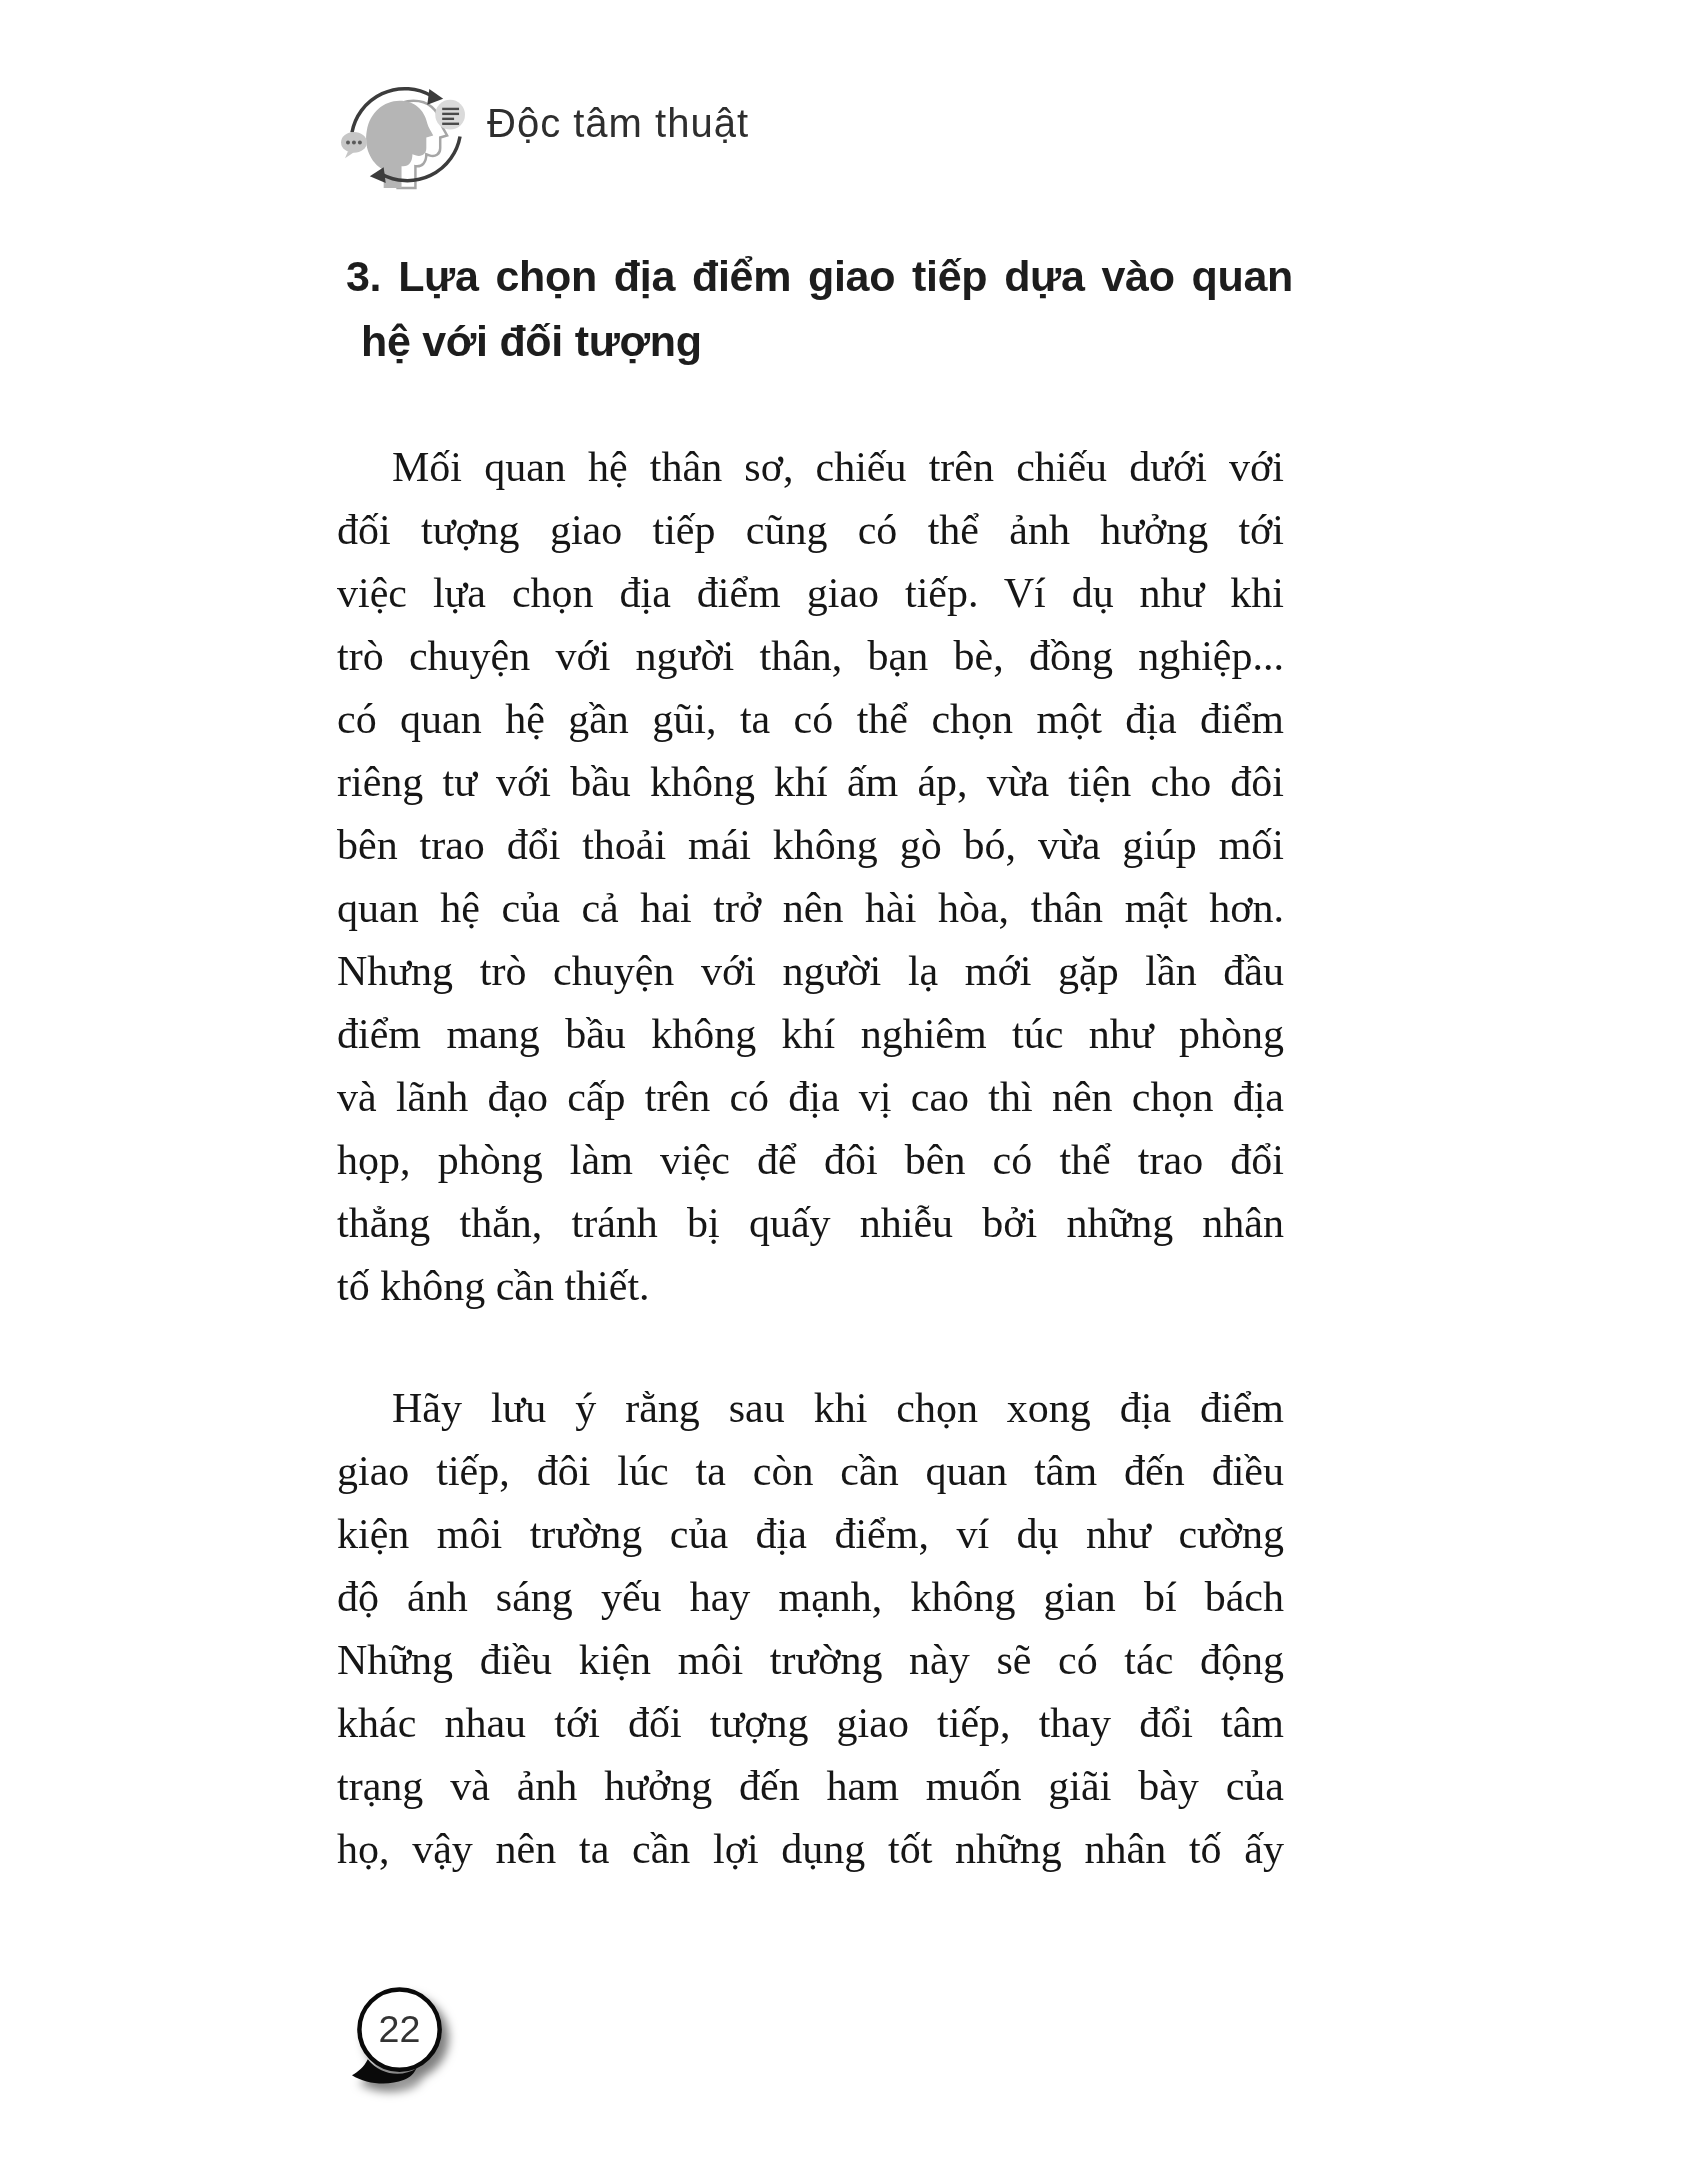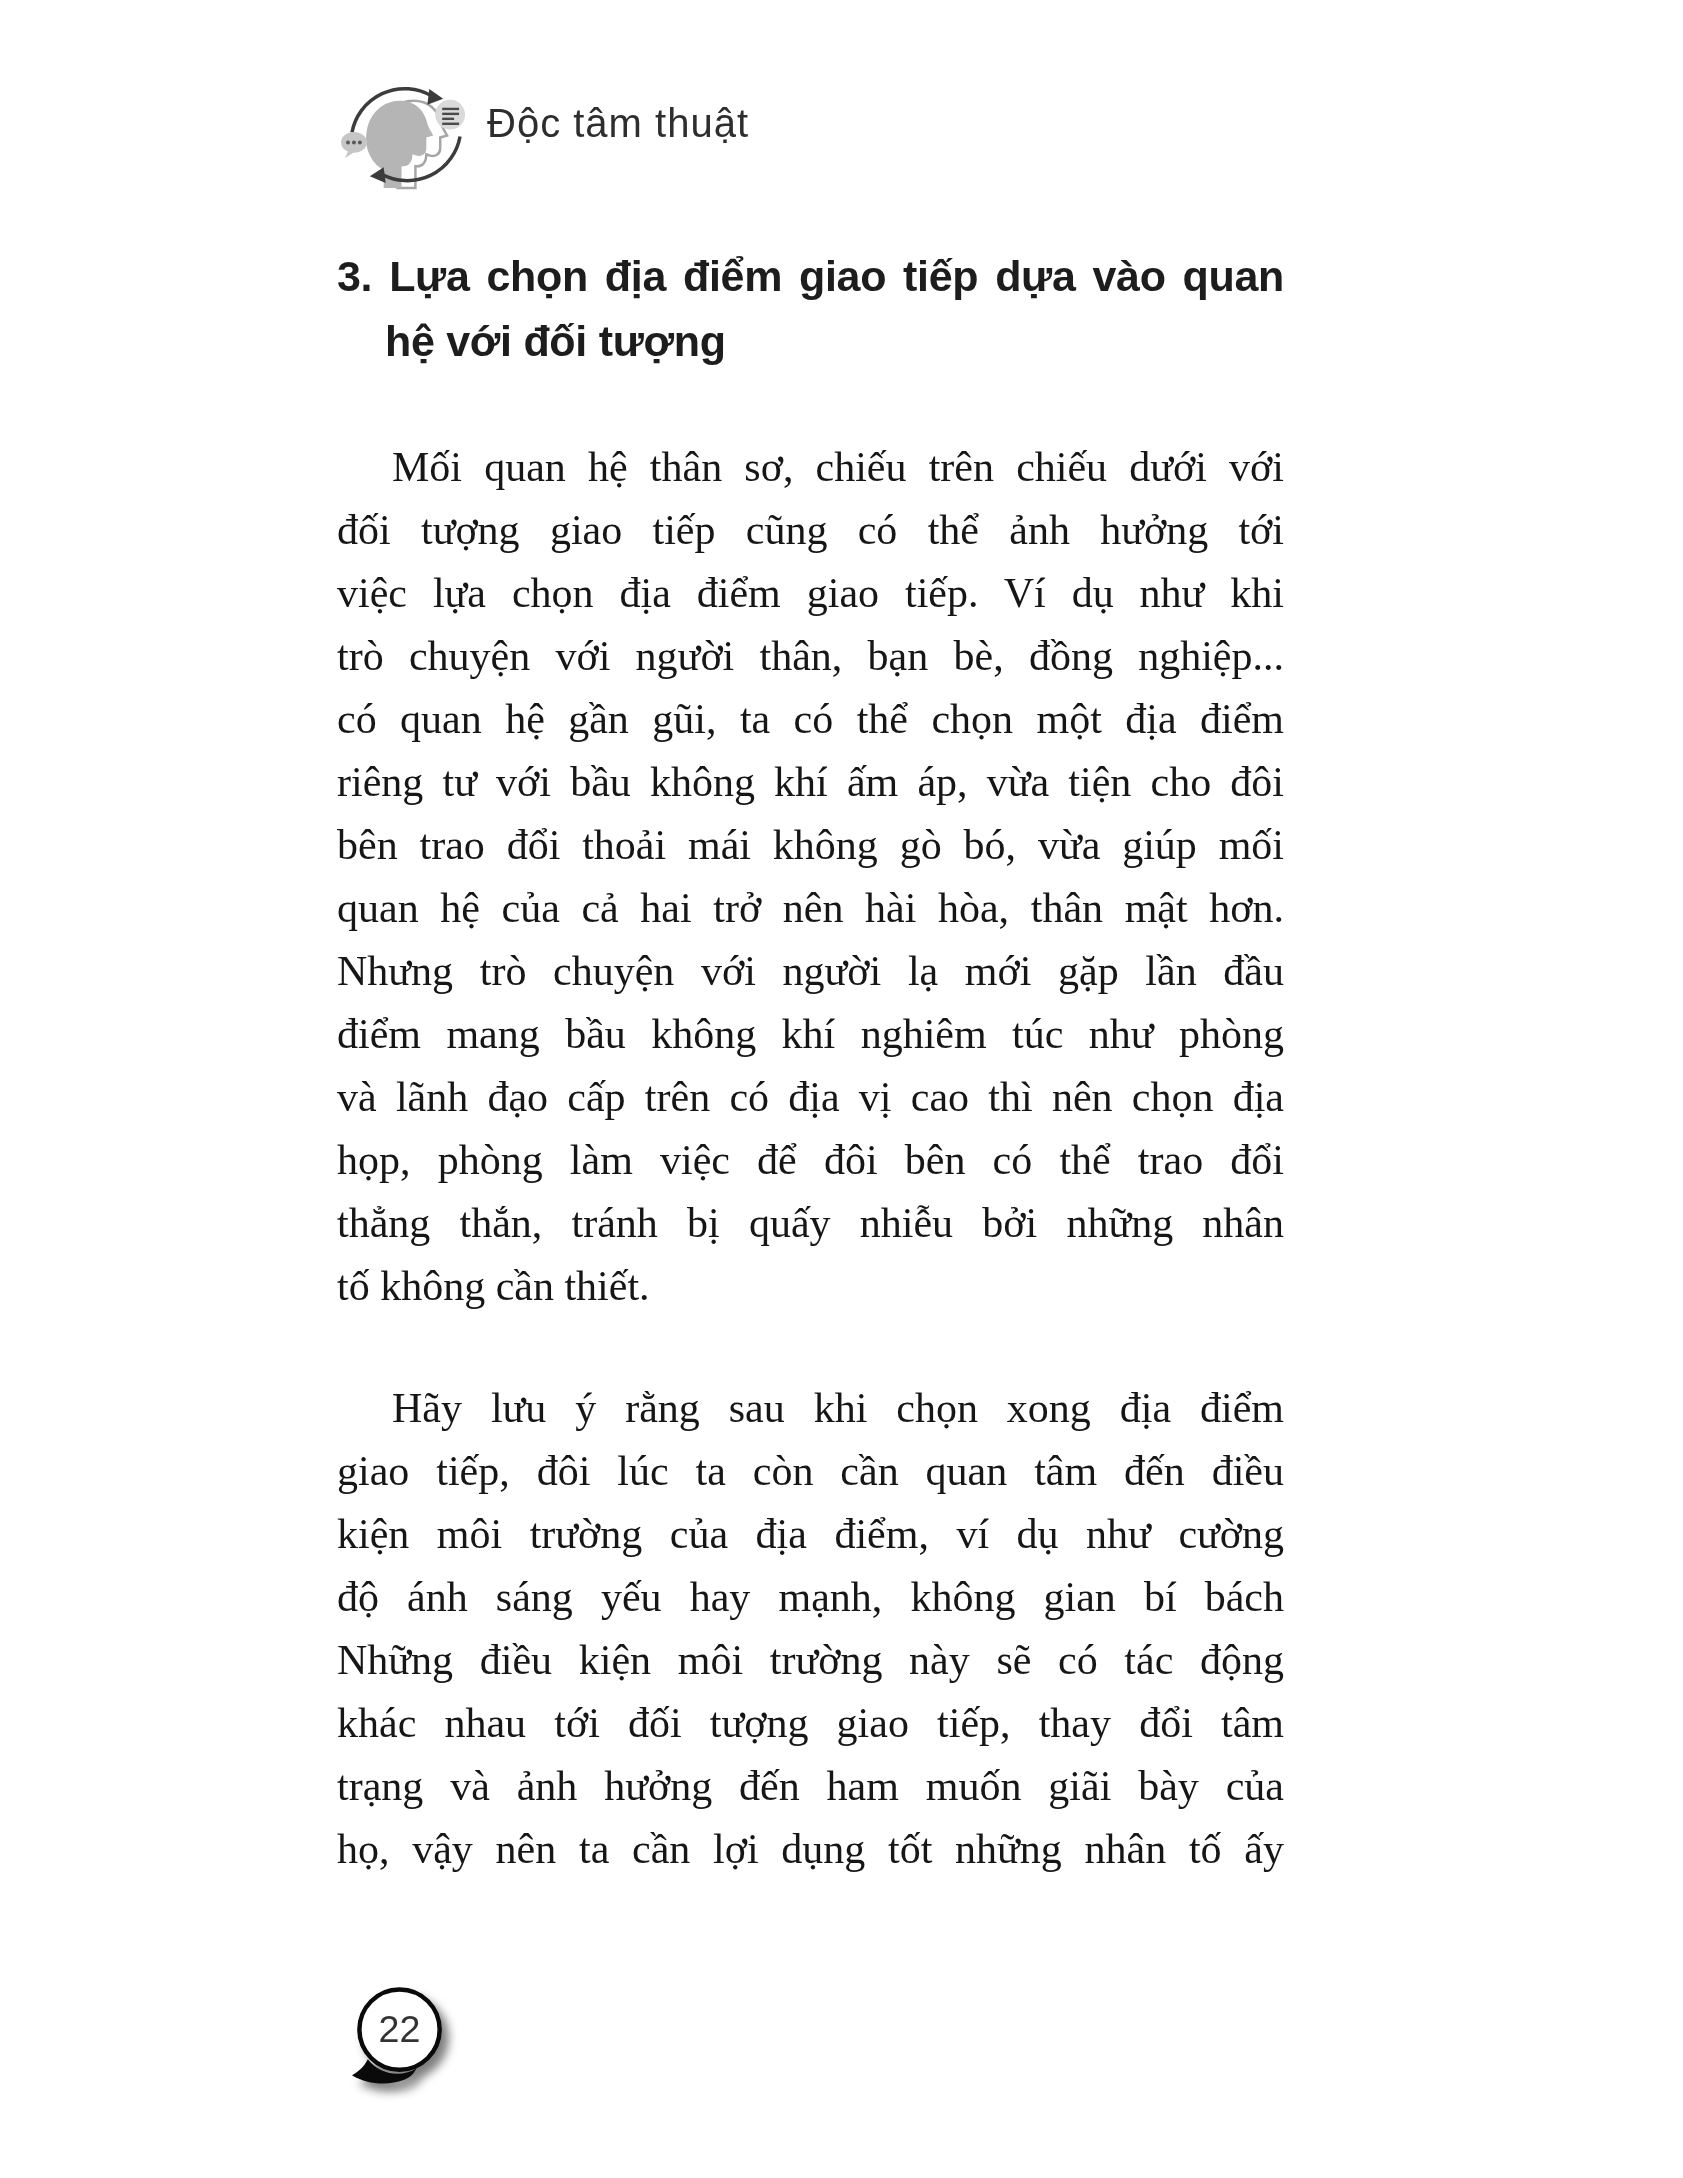--- a/index.html
+++ b/index.html
@@ -22,23 +22,23 @@
     color: #2e2e2e; font-weight: 400;
   }
 
   
   .heading {
     position: absolute; left: 337px; top: 244px; width: 947px; margin: 0;
     font-family: "Liberation Sans", "DejaVu Sans", sans-serif;
     font-weight: 700; font-size: 43px; line-height: 65px;
     color: #1d1d1d; letter-spacing: -0.3px;
   }
-  .h-line { width: 100%; }
+  .h-line { width: 100%; margin-left: 9px; }
   .h-just { text-align: justify; text-align-last: justify; }
-  .h-indent { margin-left: 48px; }
+  .h-indent { margin-left: 24px; }
 
   
   .bodytext { position: absolute; left: 337px; top: 436px; width: 947px; }
   .para { width: 100%; }
   .para2 { margin-top: 59px; }
   .tline {
     width: 100%;
     font-size: 42px; line-height: 63px;
     text-align: justify; text-align-last: justify;
     white-space: normal;

